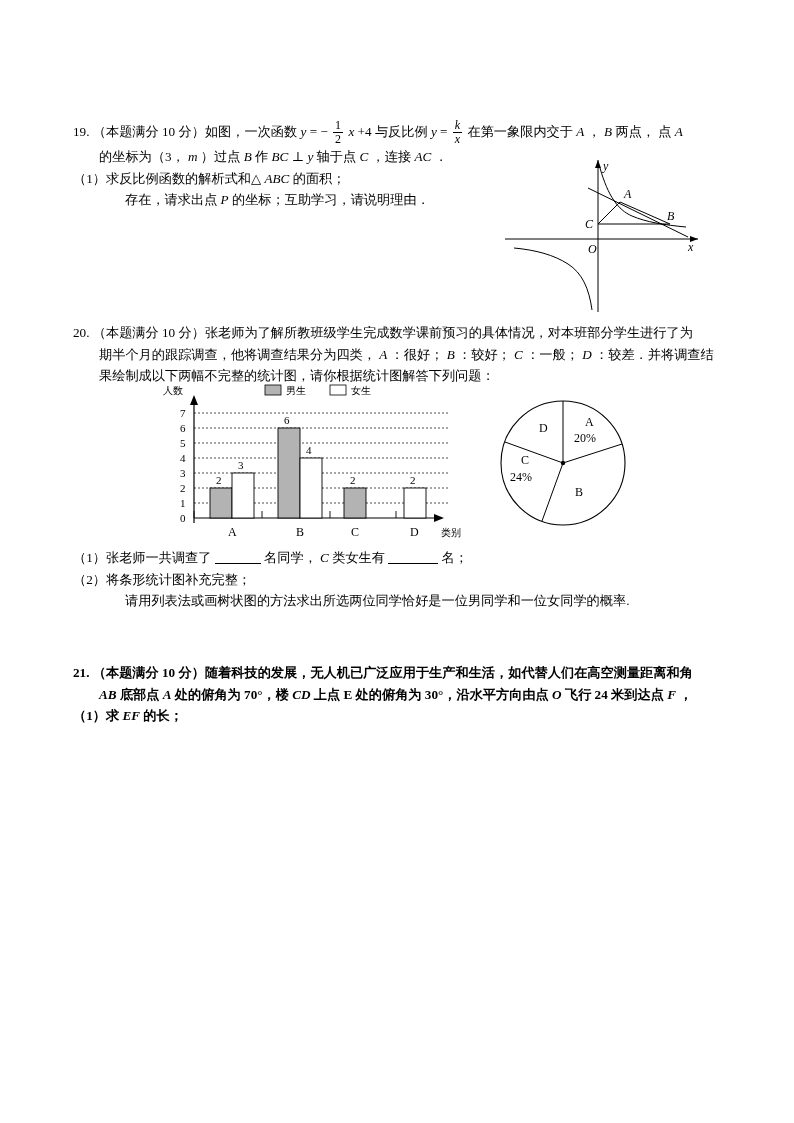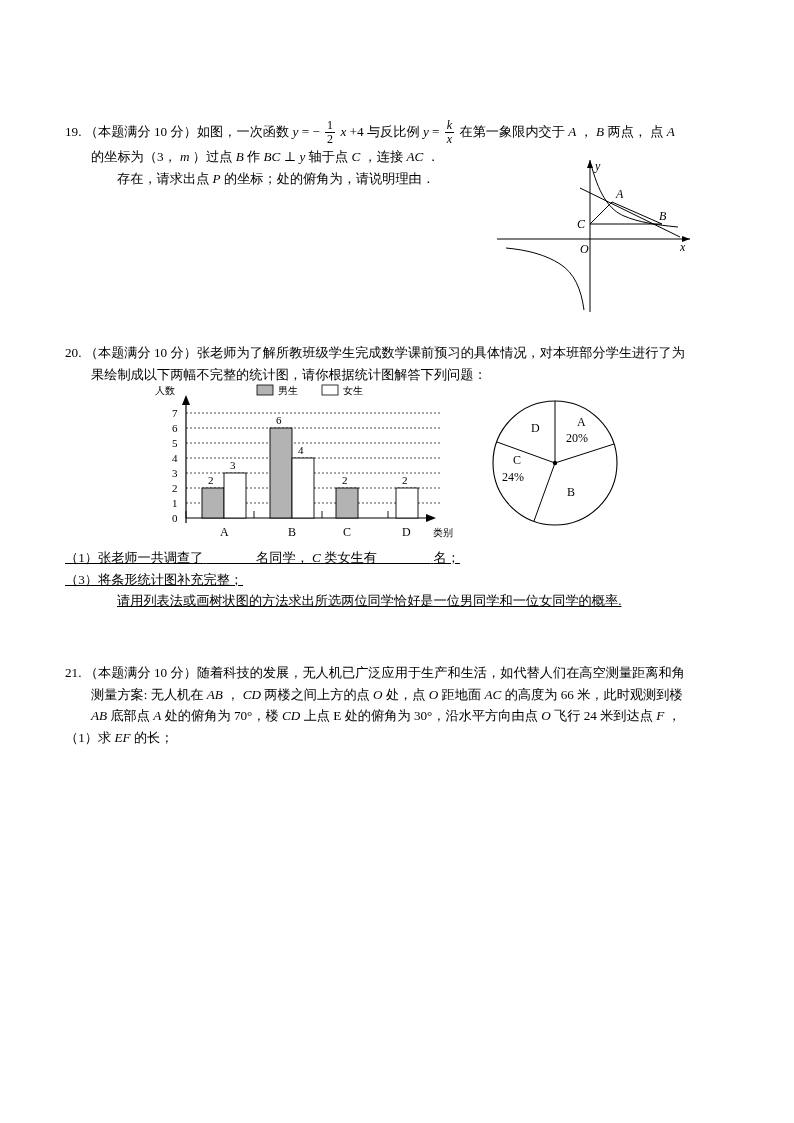--- a/index.html
+++ b/index.html
@@ -10,21 +10,21 @@
   body {
     width: 794px;
     height: 1123px;
     position: relative;
     font-family: "Liberation Serif", "DejaVu Serif", serif;
     color: #000000;
     overflow: hidden;
   }
   .page {
     position: absolute;
-    left: 0; top: 0;
+    left: 8px; top: 0;
     width: 692px;
     height: 1123px;
   }
   .q-block {
     position: absolute;
     font-size: 13.2px;
     line-height: 21.5px;
   }
   .line {
     white-space: nowrap;
@@ -148,26 +148,31 @@
       <span class="it">BC</span>
       <span>⊥</span>
       <span class="it">y</span>
       <span>轴于点</span>
       <span class="it">C</span>
       <span>，连接</span>
       <span class="it">AC</span>
       <span>．</span>
     </div>
 
+    <div class="line">
+      <span>（1）求反比例函数的解析式和△</span>
+      <span class="it">ABC</span>
+      <span>的面积；</span>
+    </div>
 
 
     <div class="line indent2">
       <span>存在，请求出点</span>
       <span class="it">P</span>
-      <span>的坐标；处的俯角为，请说明理由．</span>
+      <span>的坐标；互助学习，请说明理由．</span>
     </div>
   </div>
 
   <div id="fig19">
     <svg width="235" height="165" viewBox="0 0 235 165">
 
       <line x1="5" y1="87" x2="198" y2="87" stroke="#000" stroke-width="1"></line>
       <polygon points="198,87 190,84 190,90" fill="#000"></polygon>
 
       <line x1="98" y1="160" x2="98" y2="8" stroke="#000" stroke-width="1"></line>
@@ -187,27 +192,38 @@
 
       <text class="fig-label" x="103" y="18">y</text>
       <text class="fig-label" x="188" y="99">x</text>
       <text class="fig-label" x="88" y="101">O</text>
       <text class="fig-label" x="124" y="46">A</text>
       <text class="fig-label" x="167" y="68">B</text>
       <text class="fig-label" x="85" y="76">C</text>
     </svg>
   </div>
 
-  <div class="q-block" id="q20" style="left:65px; top:322px; width:670px;margin-top:20px;">
+  <div class="q-block" id="q20" style="left:65px; top:322px; width:670px;">
 
     <div class="line">
       <span class="num">20.</span>
       <span>（本题满分 10 分）张老师为了解所教班级学生完成数学课前预习的具体情况，对本班部分学生进行了为</span>
     </div>
 
+    <div class="line indent1">
+      <span>期半个月的跟踪调查，他将调查结果分为四类，</span>
+      <span class="it">A</span>
+      <span>：很好；</span>
+      <span class="it">B</span>
+      <span>：较好；</span>
+      <span class="it">C</span>
+      <span>：一般；</span>
+      <span class="it">D</span>
+      <span>：较差．并将调查结</span>
+    </div>
 
     <div class="line indent1">
       <span>果绘制成以下两幅不完整的统计图，请你根据统计图解答下列问题：</span>
     </div>
   </div>
 
   <div id="barchart">
     <svg width="325" height="162" viewBox="0 0 325 162">
 
       <text class="cjk-label" x="15" y="11">人数</text>
@@ -292,63 +308,50 @@
         <text x="122" y="33">A</text>
         <text x="111" y="49">20%</text>
         <text x="112" y="103">B</text>
         <text x="58" y="71">C</text>
         <text x="47" y="88">24%</text>
         <text x="76" y="39">D</text>
       </g>
     </svg>
   </div>
 
-  <div class="q-block" id="q20sub" style="left:65px; top:547px; width:680px;text-decoration:underline;">
+  <div class="q-block" id="q20sub" style="left:65px; top:547px; width:680px;">
 
     <div class="line">
       <span>（1）张老师一共调查了</span>
       <span class="blank w1"></span>
       <span>名同学，</span>
       <span class="it">C</span>
       <span>类女生有</span>
       <span class="blank w2"></span>
       <span>名；</span>
     </div>
 
     <div class="line">
-      <span>（3）将条形统计图补充完整；</span>
+      <span>（2）将条形统计图补充完整；</span>
     </div>
 
 
     <div class="line indent2">
       <span>请用列表法或画树状图的方法求出所选两位同学恰好是一位男同学和一位女同学的概率.</span>
     </div>
   </div>
 
-  <div class="q-block" id="q21" style="left:65px; top:662px; width:680px;">
+  <div class="q-block" id="q21" style="left:65px; top:662px; width:680px;font-weight:bold;">
 
     <div class="line">
       <span class="num">21.</span>
       <span>（本题满分 10 分）随着科技的发展，无人机已广泛应用于生产和生活，如代替人们在高空测量距离和角</span>
     </div>
 
 
-    <div class="line indent1">
-      <span>测量方案: 无人机在</span>
-      <span class="it">AB</span>
-      <span>，</span>
-      <span class="it">CD</span>
-      <span>两楼之间上方的点</span>
-      <span class="it">O</span>
-      <span>处，点</span>
-      <span class="it">O</span>
-      <span>距地面</span>
-      <span class="it">AC</span>
-      <span>的高度为 66 米，此时观测到楼</span>
-    </div>
 
     <div class="line indent1">
       <span class="it">AB</span>
       <span>底部点</span>
       <span class="it">A</span>
       <span>处的俯角为 70°，楼</span>
       <span class="it">CD</span>
       <span>上点</span>
       <span>E</span>
       <span>处的俯角为 30°，沿水平方向由点</span>

